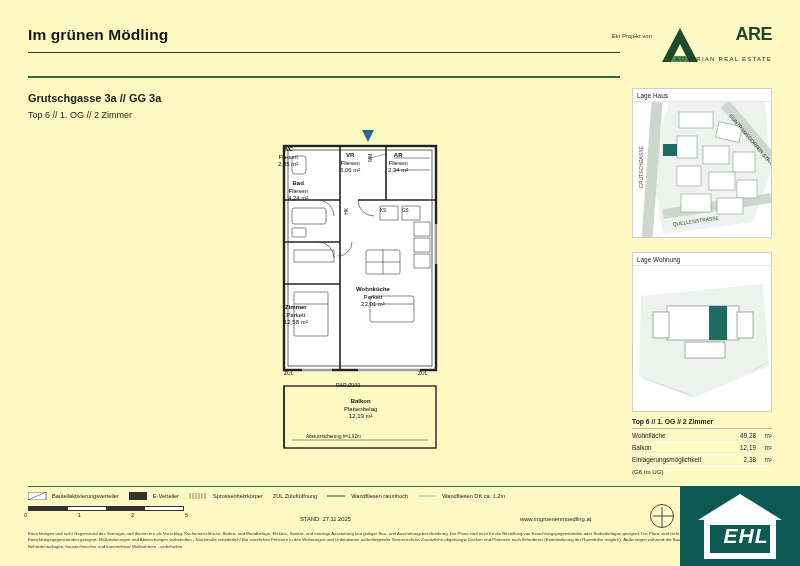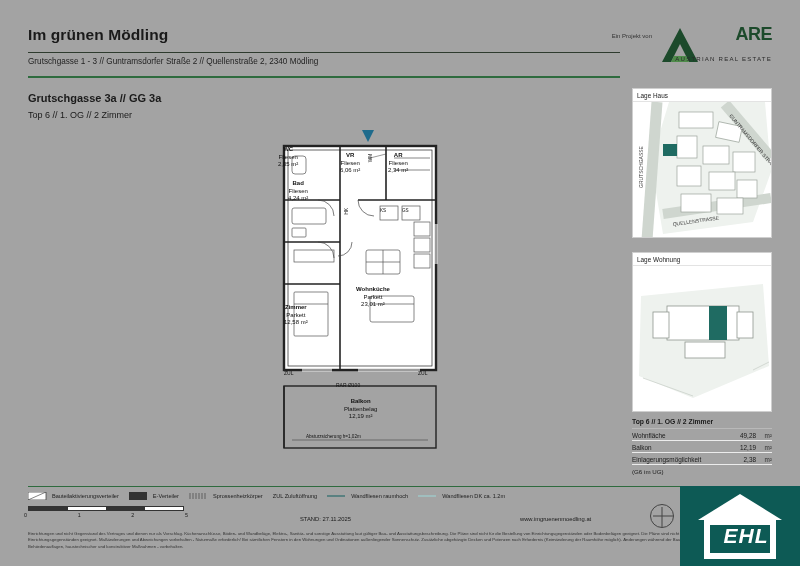--- a/index.html
+++ b/index.html
@@ -7,21 +7,21 @@
   body {
     width: 800px; height: 566px;
     background: #ffffff;
     font-family: "Liberation Sans", sans-serif;
     color: #1a1a1a;
     position: relative;
     overflow: hidden;
   }
   .page {
     position: absolute; inset: 0;
-    background: #a3a3a3;
+    background: #fef9c3;
   }
 
   
   .hdr-title {
     position: absolute; left: 28px; top: 26px;
     font-size: 15.5px; font-weight: bold; letter-spacing: .1px;
   }
   .hdr-rule {
     position:absolute; left:28px; top:52px; width:592px; height:1px;
     background:#2e3b2e;
@@ -171,21 +171,20 @@
   .fp-label b { font-weight:bold; }
   .vlabel { writing-mode:vertical-rl; transform:rotate(180deg); }
 </style>
 </head>
 <body>
 
 <div class="page">
 
   <div class="hdr-title">Im grünen Mödling</div>
   <div class="hdr-rule"></div>
-  <div class="hdr-sub">Grutschgasse 1 - 3 // Guntramsdorfer Straße 2 // Quellenstraße 2, 2340 Mödling</div>
   <div class="hdr-rule2"></div>
 
   <div class="proj-by">Ein Projekt von</div>
   <div class="logo-wrap">
     <svg width="118" height="46" viewBox="0 0 118 46">
       <path d="M8 40 L26 6 L44 40 L35 40 L26 22 L17 40 Z" fill="#1c4a2b"></path>
       <path d="M20 34 L32 34 L35 40 L17 40 Z" fill="#4e8b4a"></path>
     </svg>
     <div class="logo-text">ARE</div>
     <div class="logo-sub">AUSTRIAN REAL ESTATE</div>

